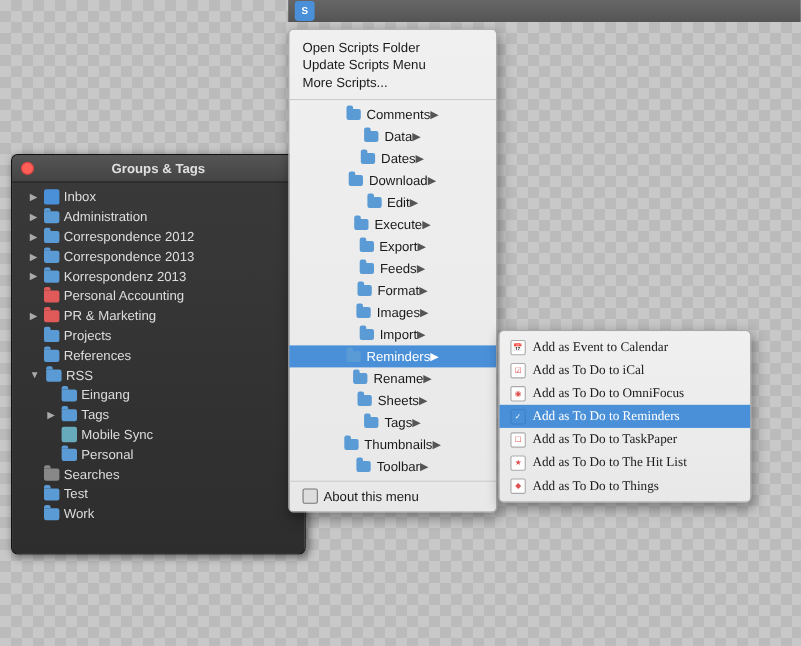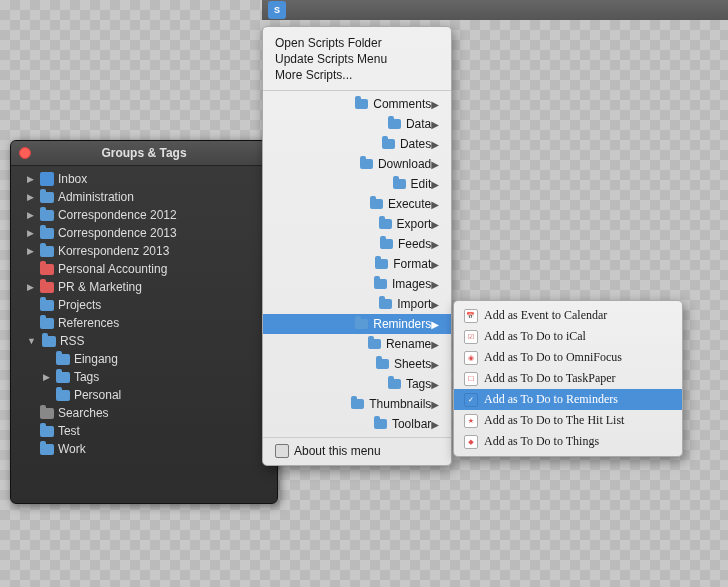--- a/index.html
+++ b/index.html
@@ -117,21 +117,21 @@
       box-shadow: 2px 4px 12px rgba(0,0,0,0.4);
       padding: 4px 0;
     }
     .menu-item {
       padding: 3px 12px;
       font-size: 12px;
       color: #1a1a1a;
       cursor: pointer;
       display: flex;
       align-items: center;
-      justify-content: flex-end;
+      justify-content: center;
       white-space: nowrap;
     }
     .menu-item.highlighted {
       background: #4a90d9;
       color: white;
     }
     .menu-item .item-left {
       display: flex;
       align-items: center;
       gap: 5px;
@@ -299,20 +299,25 @@
       <div class="folder-icon"></div>
       <span>Eingang</span>
     </div>
     <div class="sidebar-item" style="padding-left:32px">
       <span class="arrow">▶</span>
       <div class="folder-icon"></div>
       <span>Tags</span>
     </div>
     <div class="sidebar-item" style="padding-left:32px">
       <span class="arrow" style="visibility:hidden">▶</span>
+      <div style="width:14px;height:14px;background:#6ab;border-radius:2px;flex-shrink:0;"></div>
+      <span>Mobile Sync</span>
+    </div>
+    <div class="sidebar-item" style="padding-left:32px">
+      <span class="arrow" style="visibility:hidden">▶</span>
       <div class="folder-icon"></div>
       <span>Personal</span>
     </div>
     <div class="sidebar-item" style="padding-left:16px">
       <span class="arrow" style="visibility:hidden">▶</span>
       <div class="folder-icon gray"></div>
       <span>Searches</span>
     </div>
     <div class="sidebar-item" style="padding-left:16px">
       <span class="arrow" style="visibility:hidden">▶</span>
@@ -473,28 +478,28 @@
     <span>Add as Event to Calendar</span>
   </div>
   <div class="submenu-item">
     <div class="cal-icon">☑</div>
     <span>Add as To Do to iCal</span>
   </div>
   <div class="submenu-item">
     <div class="cal-icon">◉</div>
     <span>Add as To Do to OmniFocus</span>
   </div>
+  <div class="submenu-item active">
+    <div class="cal-icon" style="background:#4a90d9;border-color:#3a80c9;color:white;">✓</div>
+    <span>Add as To Do to Reminders</span>
+  </div>
   <div class="submenu-item">
     <div class="cal-icon">☐</div>
     <span>Add as To Do to TaskPaper</span>
   </div>
-  <div class="submenu-item active">
-    <div class="cal-icon" style="background:#4a90d9;border-color:#3a80c9;color:white;">✓</div>
-    <span>Add as To Do to Reminders</span>
-  </div>
   <div class="submenu-item">
     <div class="cal-icon">★</div>
     <span>Add as To Do to The Hit List</span>
   </div>
   <div class="submenu-item">
     <div class="cal-icon">◆</div>
     <span>Add as To Do to Things</span>
   </div>
 </div>
 

